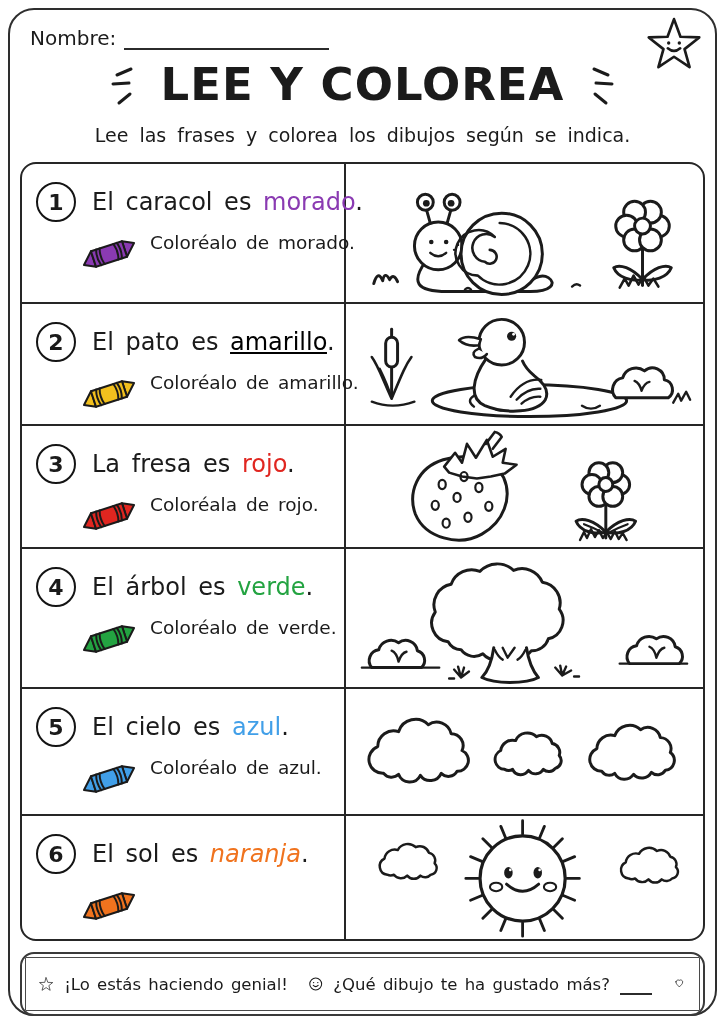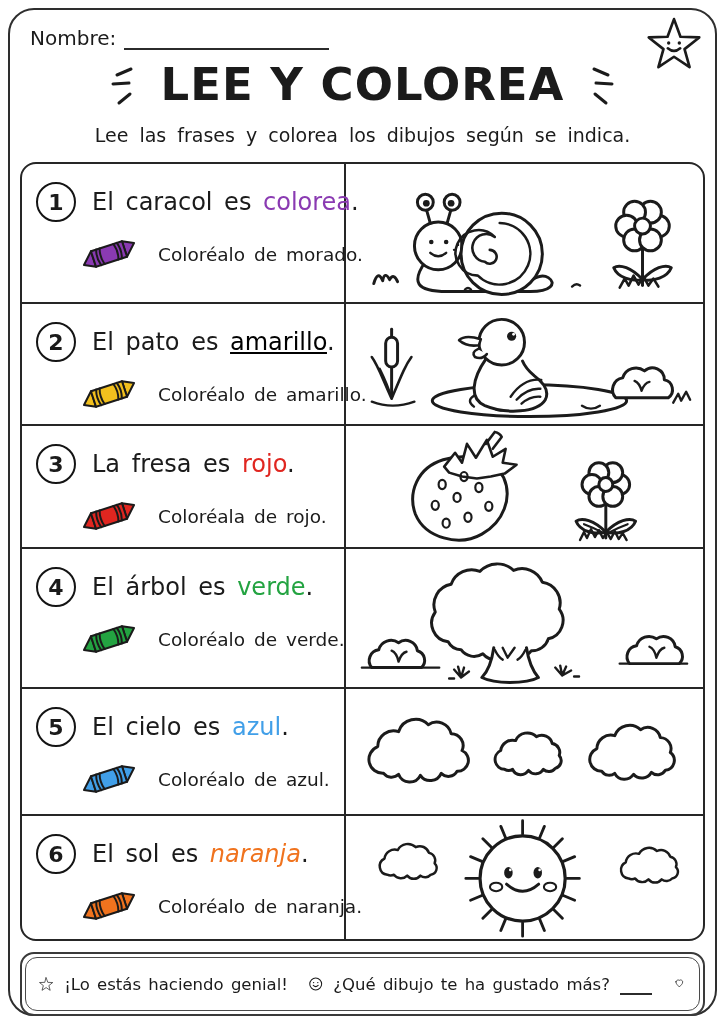--- a/index.html
+++ b/index.html
@@ -17,26 +17,26 @@
   
   .table{position:absolute;left:20px;top:162px;width:685px;height:779px;border:2px solid #262626;border-radius:16px;overflow:hidden;display:flex;flex-direction:column;box-sizing:border-box;background:#fff;}
   .row{display:flex;border-bottom:2px solid #262626;box-sizing:border-box;}
   .row:last-child{border-bottom:none;flex:1;}
   .cell-left{width:324px;border-right:2px solid #262626;box-sizing:border-box;padding:18px 6px 6px 14px;}
   .cell-right{flex:1;position:relative;}
   .cell-right svg{position:absolute;inset:0;width:100%;height:100%;}
   .line1{display:flex;align-items:center;gap:16px;}
   .num-circle{min-width:40px;height:40px;border:2.4px solid #141414;border-radius:50%;display:flex;align-items:center;justify-content:center;font-size:22px;font-weight:700;box-sizing:border-box;}
   .sentence{font-size:24px;word-spacing:4px;white-space:nowrap;}
-  .line2{display:flex;align-items:center;gap:20px;margin:10px 0 0 44px;}
+  .line2{display:flex;align-items:flex-start;gap:12px;margin:10px 0 0 44px;}
   .instruction{font-size:18.5px;word-spacing:3px;white-space:nowrap;}
   .crayon{flex:0 0 auto;}
   
   .footer{position:absolute;left:20px;top:952px;width:685px;height:64px;border:2px solid #3a3a3a;border-radius:14px;box-sizing:border-box;padding:3px;}
-  .footer-inner{width:100%;height:100%;border:1.6px solid #4a4a4a;border-radius:12px;box-sizing:border-box;display:flex;align-items:center;padding:0 12px;gap:10px;}
+  .footer-inner{width:100%;height:100%;border:1.6px solid #4a4a4a;border-radius:1px;box-sizing:border-box;display:flex;align-items:center;padding:0 12px;gap:10px;}
   .footer-text{font-size:16.5px;word-spacing:2px;white-space:nowrap;}
   .footer-spacer{flex:1;}
   .answer-line{display:inline-block;width:80px;height:20px;border-bottom:2px solid #2b2b2b;}
   .ink{stroke:#1b1b1b;stroke-width:3;fill:none;stroke-linecap:round;stroke-linejoin:round;}
 </style>
 </head>
 <body>
 
 <div class="sheet">
   <div class="page-frame"></div>
@@ -64,21 +64,21 @@
     </svg>
   </div>
   <div class="subtitle">Lee las frases y colorea los dibujos según se indica.</div>
 
   <div class="table">
 
     <div class="row" style="height:140px">
       <div class="cell-left">
         <div class="line1">
           <span class="num-circle">1</span>
-          <span class="sentence"><span>El caracol es </span><span style="color: rgb(138, 58, 178);">colorea</span><span>.</span></span>
+          <span class="sentence"><span>El caracol es </span><span style="color: rgb(138, 58, 178);">morado</span><span>.</span></span>
         </div>
         <div class="line2">
           <svg class="crayon" width="58" height="44" viewBox="0 0 64 44" style="color: rgb(138, 58, 178);">
             <g transform="rotate(-18 32 22)" stroke="#1a1a1a" stroke-width="2.2" stroke-linejoin="round" stroke-linecap="round">
               <path d="M14,13 L2,25 L14,31 Z" fill="currentColor"></path>
                 <path d="M50,13 L62,19 L50,31 Z" fill="currentColor"></path>
               <rect x="14" y="13" width="36" height="18" fill="currentColor"></rect>
               <path d="M20,13 q-3,9 0,18 M24,13 q-3,9 0,18 M44,13 q3,9 0,18 M40,13 q3,9 0,18" fill="none"></path>
             </g>
           </svg>
@@ -284,21 +284,20 @@
         </div>
         <div class="line2">
           <svg class="crayon" width="58" height="44" viewBox="0 0 64 44" style="color: rgb(240, 115, 30);">
             <g transform="rotate(-18 32 22)" stroke="#1a1a1a" stroke-width="2.2" stroke-linejoin="round" stroke-linecap="round">
               <path d="M14,13 L2,25 L14,31 Z" fill="currentColor"></path>
                 <path d="M50,13 L62,19 L50,31 Z" fill="currentColor"></path>
               <rect x="14" y="13" width="36" height="18" fill="currentColor"></rect>
               <path d="M20,13 q-3,9 0,18 M24,13 q-3,9 0,18 M44,13 q3,9 0,18 M40,13 q3,9 0,18" fill="none"></path>
             </g>
           </svg>
-          <span class="instruction">Coloréalo de naranja.</span>
         </div>
       </div>
       <div class="cell-right">
         <svg viewBox="0 0 360 130" preserveAspectRatio="xMidYMid meet">
           <g class="ink">
             <path d="M35,62 a9,9 0 0 1 -3,-17 a11,11 0 0 1 14,-9 a12,12 0 0 1 19,-3 a10,10 0 0 1 14,6 a8,8 0 0 1 6,11 a7,7 0 0 1 -4,12 a8,8 0 0 1 -11,1 a9,9 0 0 1 -14,0 a9,9 0 0 1 -14,-1 a8,8 0 0 1 -7,0 Z" fill="#fff" stroke-width="2.6"></path>
             <path d="M290,66 a9,9 0 0 1 -3,-17 a11,11 0 0 1 14,-9 a12,12 0 0 1 19,-3 a10,10 0 0 1 14,6 a8,8 0 0 1 6,11 a7,7 0 0 1 -4,12 a8,8 0 0 1 -11,1 a9,9 0 0 1 -14,0 a9,9 0 0 1 -14,-1 a8,8 0 0 1 -7,0 Z" fill="#fff" stroke-width="2.6"></path>
             <path d="M225,66 L238,66 M221,48 L233,43 M211,33 L220,24 M196,23 L201,11 M178,19 L178,5 M160,23 L155,11 M145,33 L136,24 M135,48 L123,43 M131,66 L118,66 M135,84 L123,89 M145,99 L136,108 M160,109 L155,121 M178,113 L178,127 M196,109 L201,121 M211,99 L220,108 M221,84 L233,89" stroke-width="3"></path>
             <circle cx="178" cy="66" r="45" fill="#fff" stroke-width="3.4"></circle>
             <ellipse cx="163" cy="60" rx="4.5" ry="6" fill="#1b1b1b" stroke="none"></ellipse>

